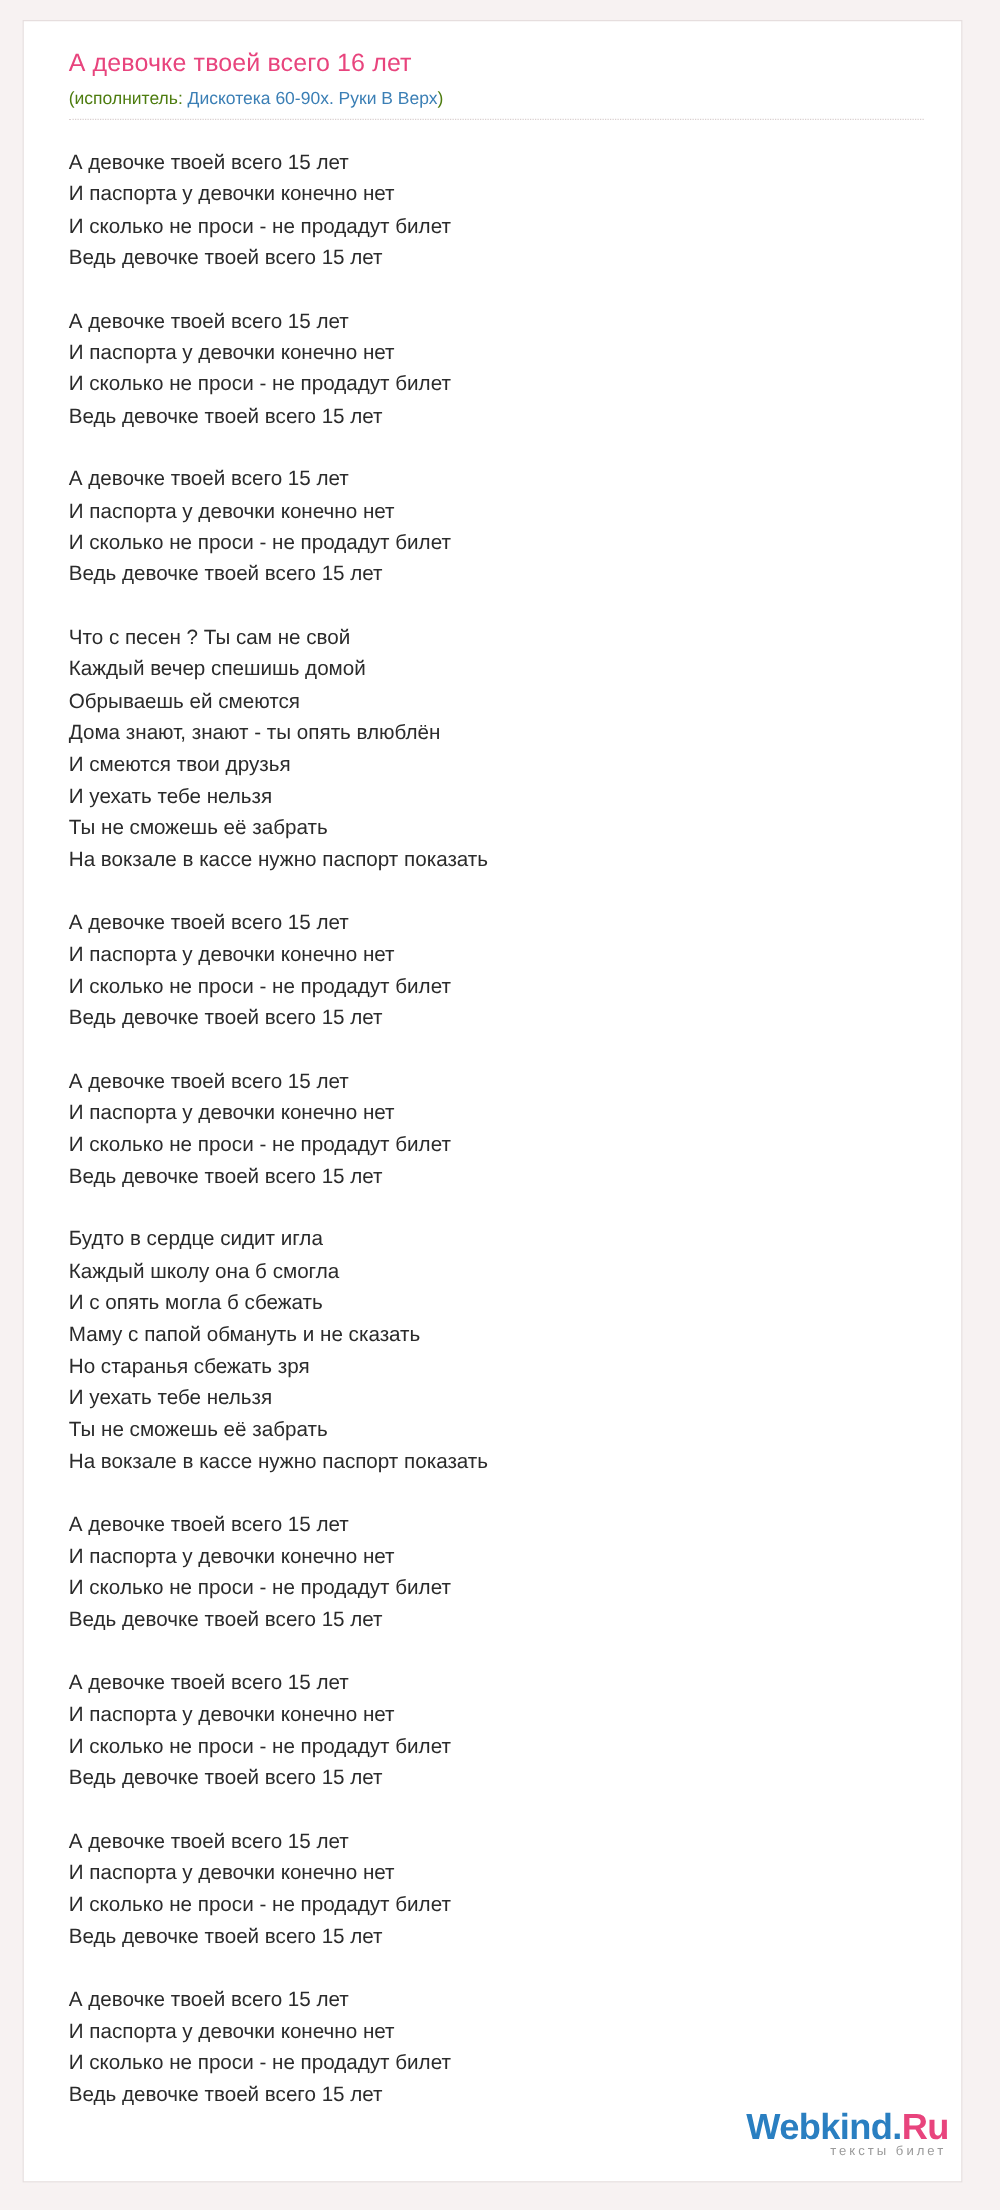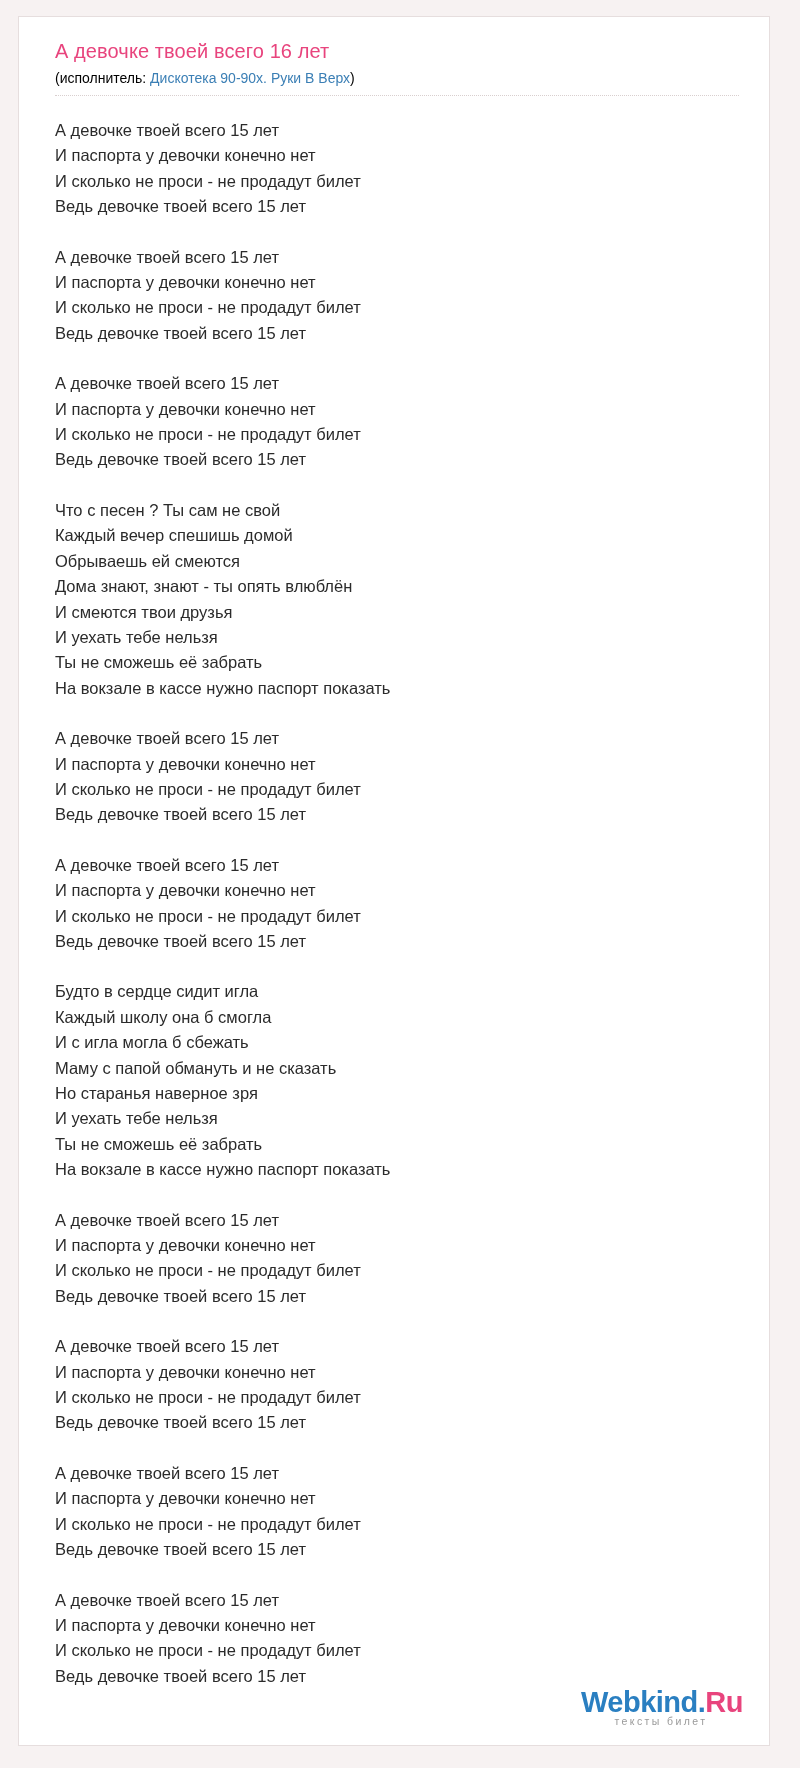--- a/index.html
+++ b/index.html
@@ -37,44 +37,44 @@
     letter-spacing: 0.1px;
   }
   .performer-line {
     font-size: 14px;
     color: #444444;
     margin: 0 0 4px 0;
     padding-bottom: 9px;
     border-bottom: 1px dotted #d9cfcf;
   }
   .performer-line .paren {
-    color: #000000;
+    color: #4d7c0f;
   }
   .performer-link {
     color: #3b7fb5;
     text-decoration: none;
   }
   .lyrics {
     margin-top: 22px;
     font-size: 16.5px;
     line-height: 25.4px;
     color: #2b2b2b;
     white-space: normal;
   }
   .verse {
     margin: 0 0 25px 0;
   }
   .verse .line {
     white-space: pre-wrap;
   }
   .logo {
     position: absolute;
-    right: 26px;
+    right: 10px;
     bottom: 18px;
-    text-align: center;
+    text-align: right;
     user-select: none;
   }
   .logo-main {
     font-family: "Liberation Sans", sans-serif;
     font-size: 29px;
     font-weight: bold;
     line-height: 30px;
     color: #2a7fc1;
     letter-spacing: -0.5px;
   }
@@ -95,21 +95,21 @@
 </head>
 <body>
 
 <div class="page">
   <div class="sheet">
 
     <h1 class="song-title">А девочке твоей всего 16 лет</h1>
 
     <div class="performer-line">
       <span class="paren">(исполнитель:</span>
-      <a class="performer-link" href="#">Дискотека 90-90х. Руки В Верх</a><span class="paren">)</span>
+      <a class="performer-link" href="#">Дискотека 60-90х. Руки В Верх</a><span class="paren">)</span>
     </div>
 
     <div class="lyrics">
 
       <p class="verse">
         <span class="line">А девочке твоей всего 15 лет</span><br>
         <span class="line">И паспорта у девочки конечно нет</span><br>
         <span class="line">И сколько не проси - не продадут билет</span><br>
         <span class="line">Ведь девочке твоей всего 15 лет</span>
       </p>
@@ -149,23 +149,23 @@
       <p class="verse">
         <span class="line">А девочке твоей всего 15 лет</span><br>
         <span class="line">И паспорта у девочки конечно нет</span><br>
         <span class="line">И сколько не проси - не продадут билет</span><br>
         <span class="line">Ведь девочке твоей всего 15 лет</span>
       </p>
 
       <p class="verse">
         <span class="line">Будто в сердце сидит игла</span><br>
         <span class="line">Каждый школу она б смогла</span><br>
-        <span class="line">И с игла могла б сбежать</span><br>
+        <span class="line">И с опять могла б сбежать</span><br>
         <span class="line">Маму с папой обмануть и не сказать</span><br>
-        <span class="line">Но старанья наверное зря</span><br>
+        <span class="line">Но старанья сбежать зря</span><br>
         <span class="line">И уехать тебе нельзя</span><br>
         <span class="line">Ты не сможешь её забрать</span><br>
         <span class="line">На вокзале в кассе нужно паспорт показать</span>
       </p>
 
       <p class="verse">
         <span class="line">А девочке твоей всего 15 лет</span><br>
         <span class="line">И паспорта у девочки конечно нет</span><br>
         <span class="line">И сколько не проси - не продадут билет</span><br>
         <span class="line">Ведь девочке твоей всего 15 лет</span>

